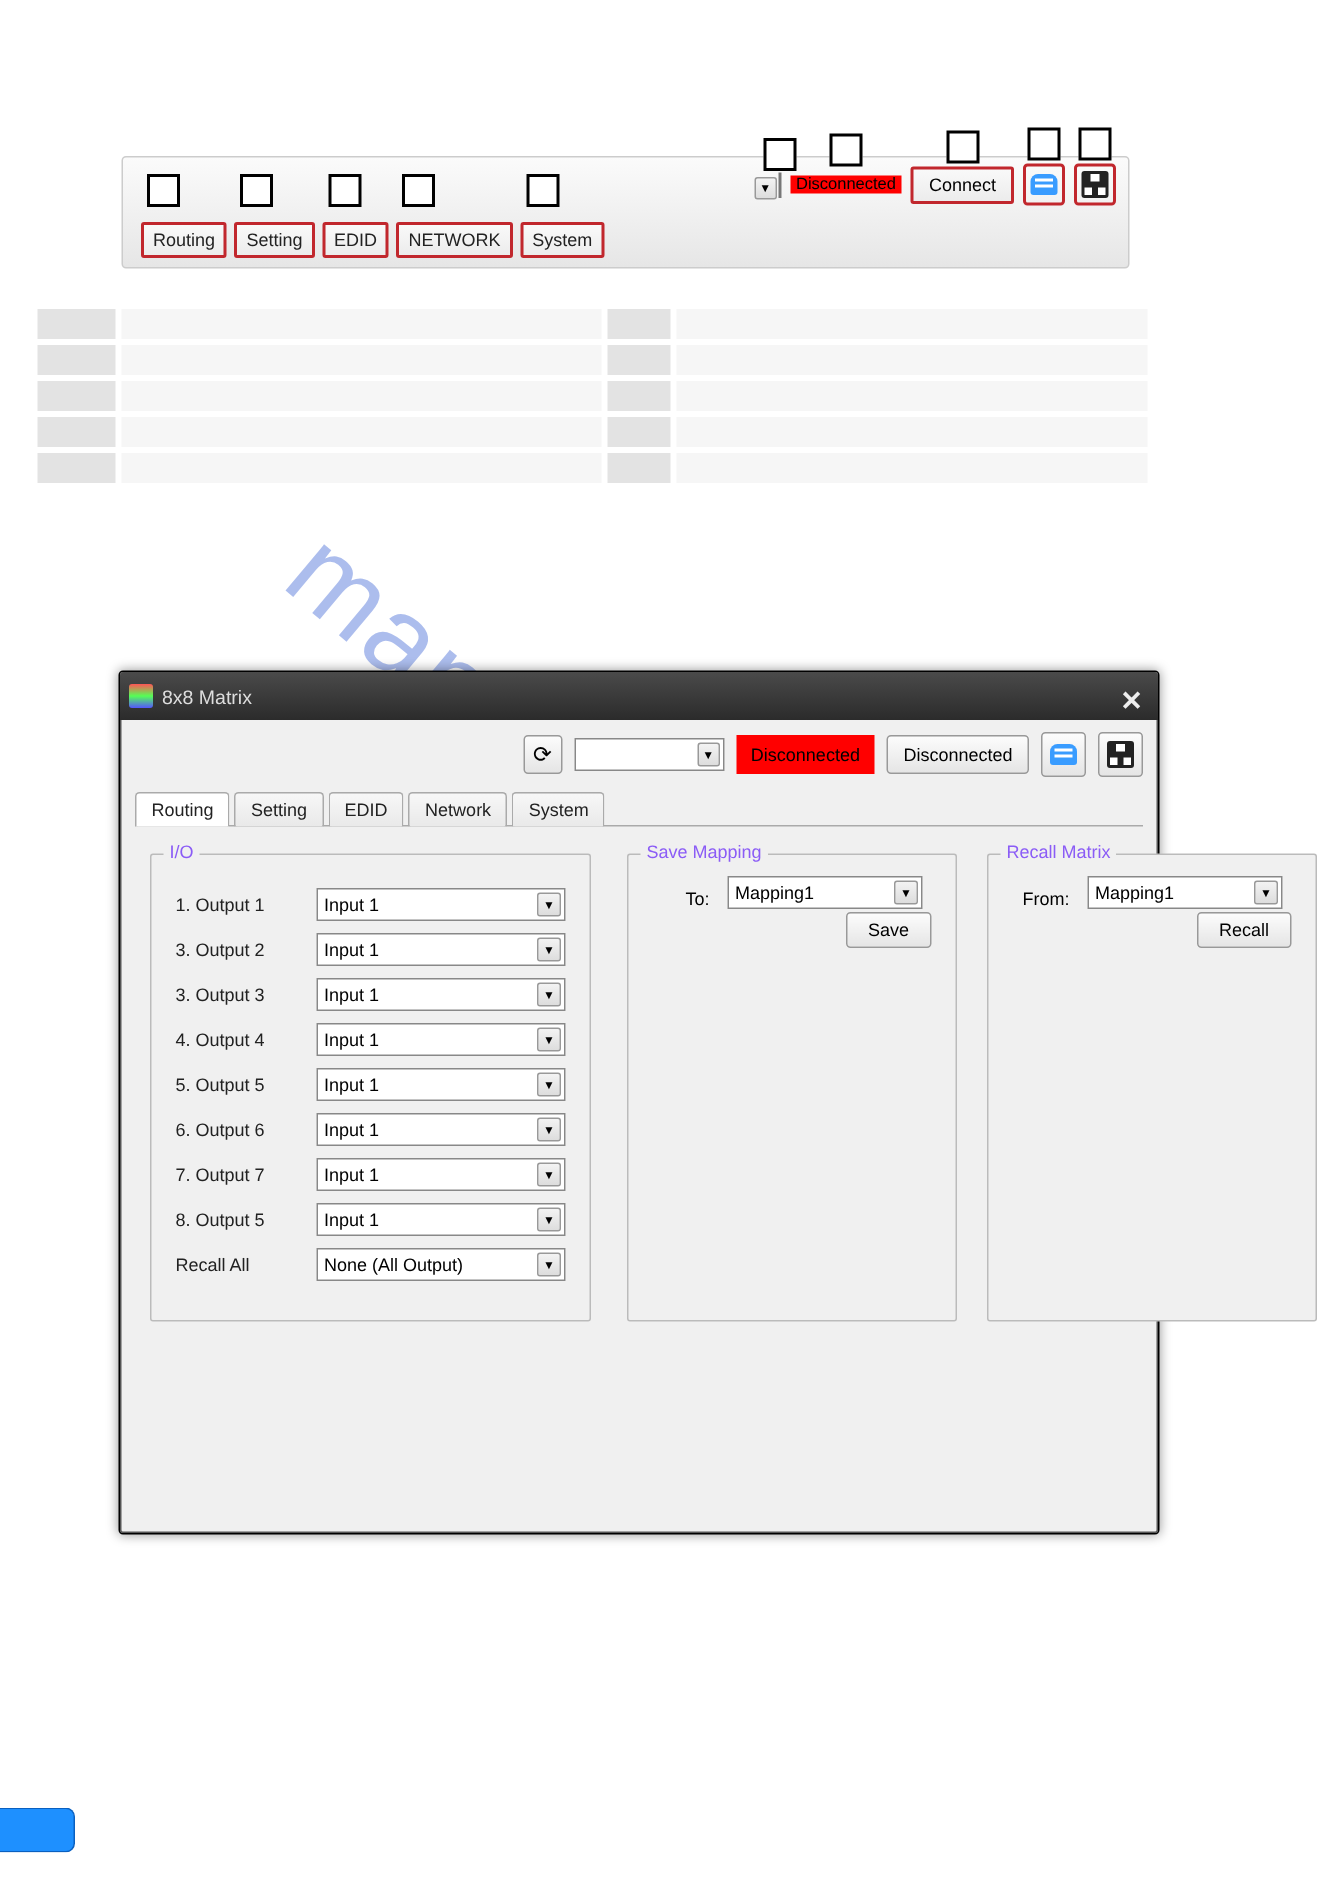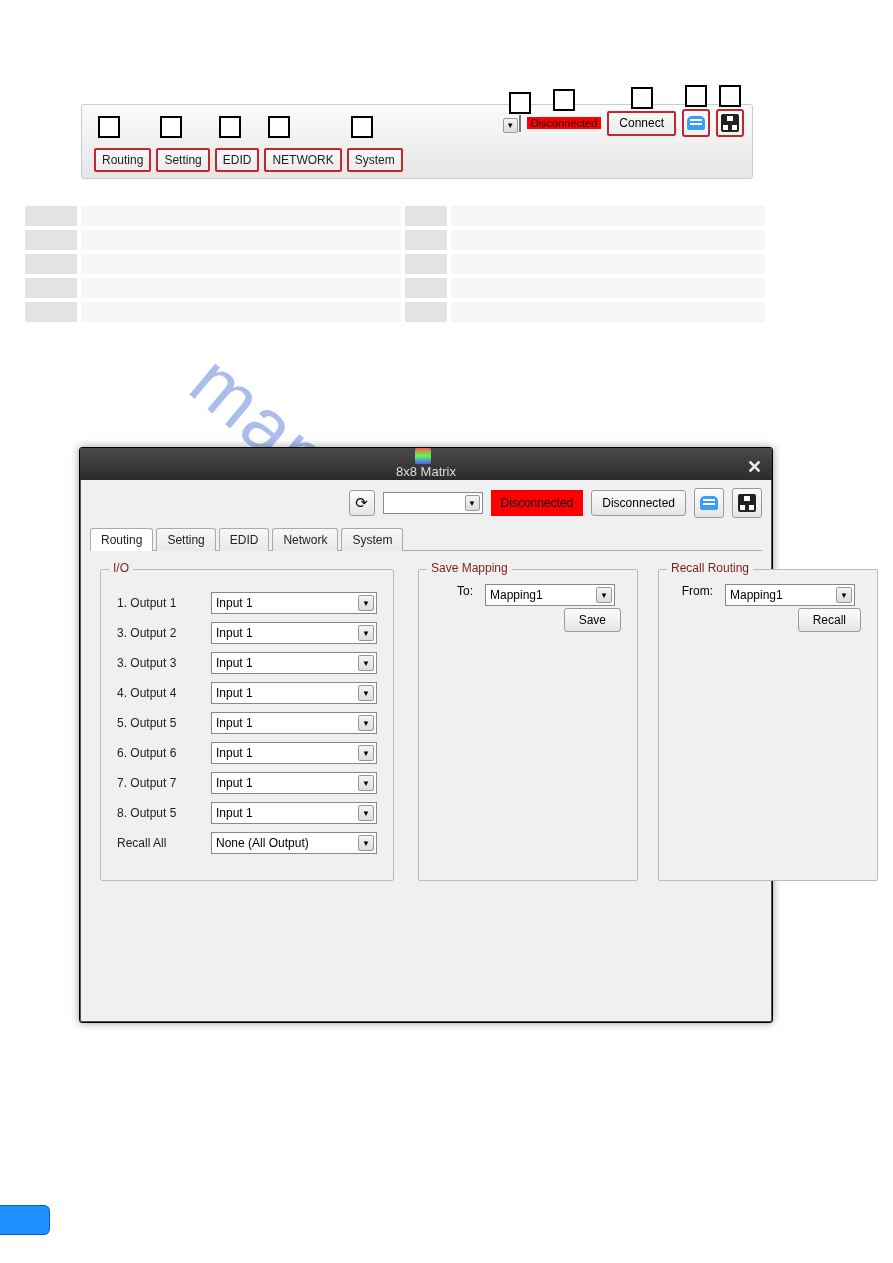--- a/index.html
+++ b/index.html
@@ -151,21 +151,20 @@
       border-radius:3px;
       box-shadow: 0 0 0 1px #555 inset, 0 0 8px rgba(0,0,0,0.4);
     }
     .titlebar {
       height: 32px;
       background: linear-gradient(#4a4a4a,#2b2b2b);
       border-top-left-radius:3px; border-top-right-radius:3px;
       display:flex; align-items:center; padding:0 6px;
       color:#ddd;
       position:relative;
-      flex-direction:column;
     }
     .titlebar .app-icon {
       width:16px;height:16px;margin-right:6px;
       background:linear-gradient(#f55,#5f5 50%,#55f);
       border-radius:2px;
     }
     .titlebar .close {
       position:absolute; right:10px; top:8px; color:#eee; font-weight:bold; font-size:18px; cursor:pointer;
     }
     .toolbar-area {
@@ -220,38 +219,38 @@
     }
     .groupbox {
       border:1px solid #bbb;
       border-radius:2px;
       padding: 14px 16px 18px 16px;
       position:relative;
       background:#f0f0f0;
     }
     .groupbox .legend {
       position:absolute; top:-9px; left:8px;
-      background:#f0f0f0; padding:0 4px; font-size:12px; color:#7f1d1d;
+      background:#f0f0f0; padding:0 4px; font-size:12px; color:#8b5cf6;
     }
     .io-box { width:330px; }
     .right-col { flex:1; display:flex; flex-direction:row; gap:20px;}
     .sm-box { width:220px; }
     .form-row { display:flex; align-items:center; gap:12px; margin:8px 0;}
     .form-row .lbl { width:82px; font-size:12px; color:#222; }
     .combo {
       width:166px;height:22px;border:1px solid #888;background:#fff;position:relative;
       font-size:12px;padding:3px 4px;
     }
     .combo .arrow {
       position:absolute; right:2px; top:2px; width:16px;height:16px;
       background:linear-gradient(#f3f3f3,#ddd);border:1px solid #999;border-radius:2px;
       font-size:8px;line-height:15px;text-align:center;
     }
     .small-combo { width:130px; }
-    .sm-row { display:flex; align-items:flex-start; gap:12px; }
+    .sm-row { display:flex; align-items:flex-end; gap:12px; }
     .sm-row .lbl { width:38px; font-size:12px; text-align:right;}
     .action-btn {
       margin-top:2px; float:right;
       border:1px solid #999;background:linear-gradient(#fcfcfc,#e5e5e5);
       padding:4px 14px;font-size:12px;border-radius:3px;cursor:pointer;
     }
 
     
     .page-pill {
       position:absolute;
@@ -429,21 +428,21 @@
       <div class="groupbox sm-box">
         <span class="legend">Save Mapping</span>
         <div class="sm-row">
           <span class="lbl">To:</span>
           <span class="combo small-combo"><span>Mapping1</span><span class="arrow">▼</span></span>
         </div>
         <button class="action-btn">Save</button>
         <div style="clear:both"></div>
       </div>
       <div class="groupbox sm-box">
-        <span class="legend">Recall Routing</span>
+        <span class="legend">Recall Matrix</span>
         <div class="sm-row">
           <span class="lbl">From:</span>
           <span class="combo small-combo"><span>Mapping1</span><span class="arrow">▼</span></span>
         </div>
         <button class="action-btn">Recall</button>
         <div style="clear:both"></div>
       </div>
     </div>
   </div>
 </div>

